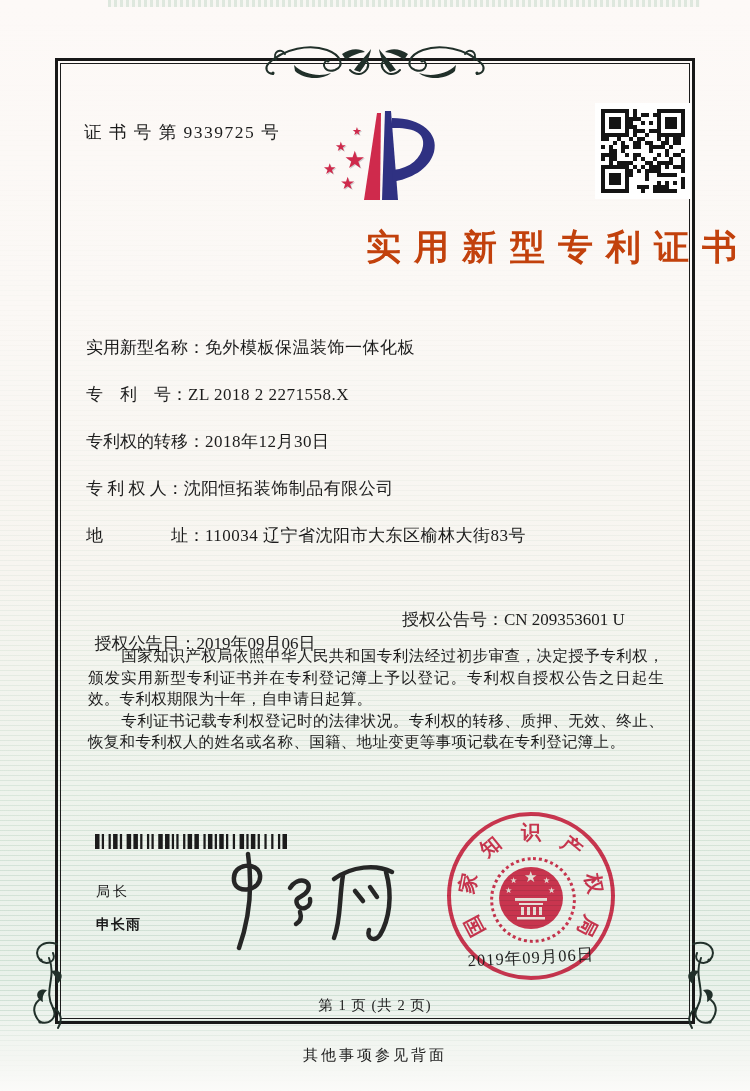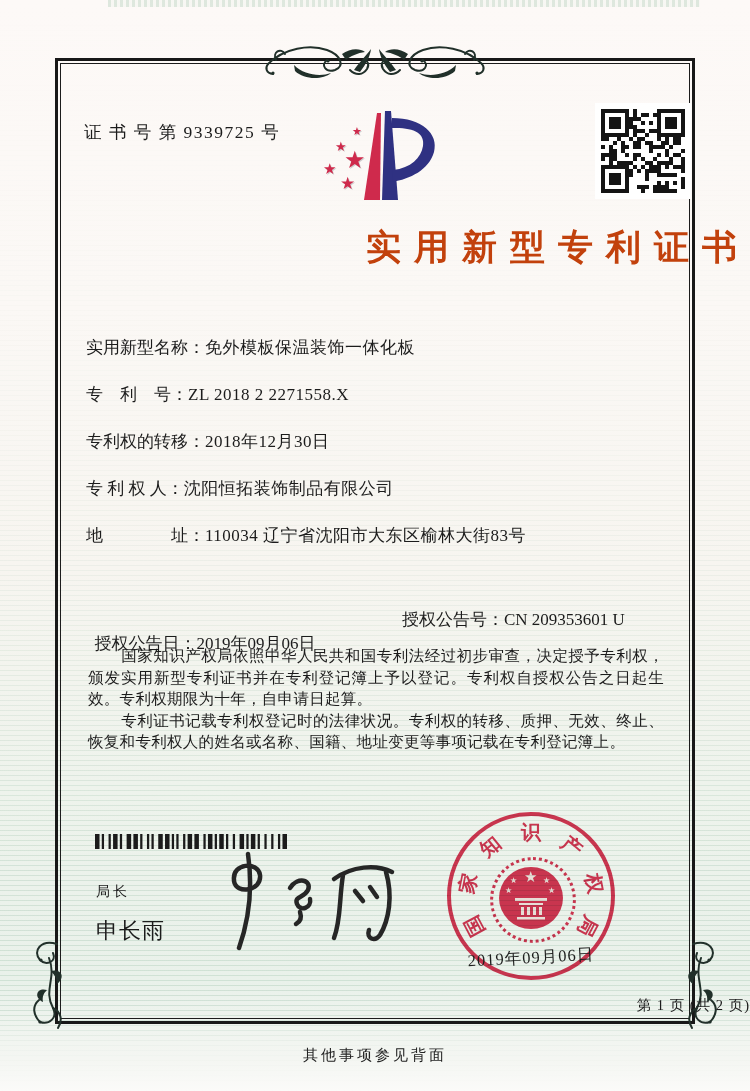--- a/index.html
+++ b/index.html
@@ -34,33 +34,33 @@
   .fields{position:absolute;left:86px;top:336px;width:580px;font-size:17px;}
   .frow{display:flex;line-height:24px;margin-bottom:23px;white-space:pre;}
   .flabel{flex:none;}
   .fvalue{letter-spacing:.5px;}
   .grant-row{position:absolute;left:86px;top:608px;width:580px;font-size:17px;line-height:24px;white-space:pre;}
   .grant-no{position:absolute;left:304px;top:0;white-space:pre;margin-left:12px;}
   .paras{position:absolute;left:88px;top:645px;width:576px;font-size:15.5px;line-height:21.6px;text-align:justify;}
   .paras p{margin:0;text-indent:2.15em;letter-spacing:.3px;}
   .barcode{position:absolute;left:95px;top:834px;width:192px;height:15px;}
   .signer-title{position:absolute;left:96px;top:883px;font-size:14px;letter-spacing:3px;}
-  .signer-name{position:absolute;left:96px;top:916px;font-size:22px;letter-spacing:1px;}
+  .signer-name{position:absolute;left:96px;top:916px;font-size:14px;letter-spacing:1px;font-weight:bold;}
   .signature{position:absolute;left:206px;top:848px;width:198px;height:110px;}
   .seal{position:absolute;left:447px;top:812px;width:168px;height:168px;mix-blend-mode:multiply;opacity:.96;}
   .seal-ring{position:absolute;inset:0;border:4.5px solid #d9304e;border-radius:50%;}
   .seal-arc{position:absolute;inset:0;}
   .seal-char{position:absolute;left:50%;top:50%;font-size:20px;font-weight:700;color:#d9304e;}
   .emblem-wreath{position:absolute;left:43px;top:45px;width:80px;height:80px;border:3px dotted #d9304e;border-radius:50%;}
   .emblem-disc{position:absolute;left:52px;top:55px;width:64px;height:62px;background:#d9304e;border-radius:50%;}
   .estar{position:absolute;color:#fbeaea;font-family:"DejaVu Sans",sans-serif;line-height:1;}
   .gate{position:absolute;left:12px;top:31px;}
   .seal-date{position:absolute;left:-6px;top:135px;width:180px;text-align:center;font-size:16.5px;color:#181818;
     letter-spacing:1px;transform:rotate(-3deg);mix-blend-mode:normal;}
-  .page-indicator{position:absolute;left:0;right:0;top:996px;text-align:right;font-size:14.5px;letter-spacing:1px;}
+  .page-indicator{position:absolute;left:0;right:0;top:996px;text-align:center;font-size:14.5px;letter-spacing:1px;}
   .back-note{position:absolute;left:0;right:0;top:1046px;text-align:center;font-size:15px;letter-spacing:3px;color:#222;}
   .ink{stroke:#21302a;fill:none;stroke-width:2;stroke-linecap:round;}
   .inkfill{fill:#21302a;stroke:none;}
 </style>
 </head>
 <body>
 
 <svg width="0" height="0" style="position:absolute" aria-hidden="true">
   <defs>
     <g id="scrollhalf">

